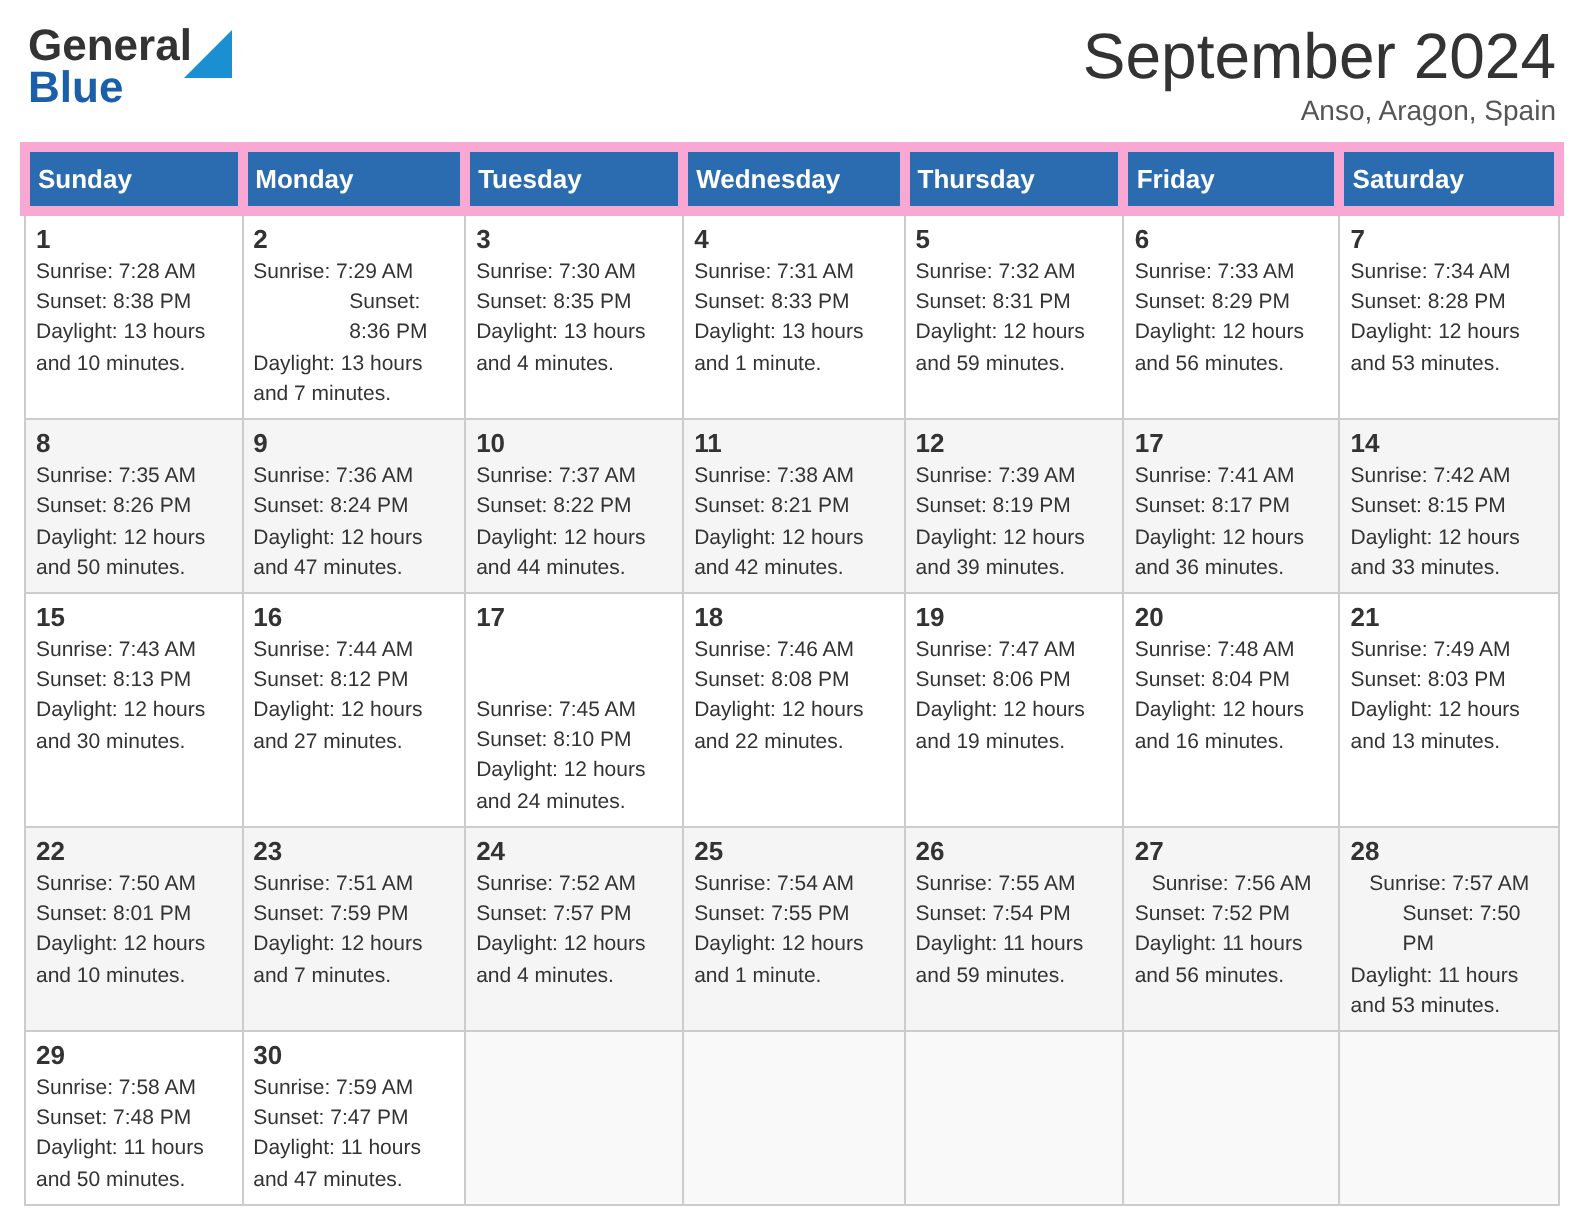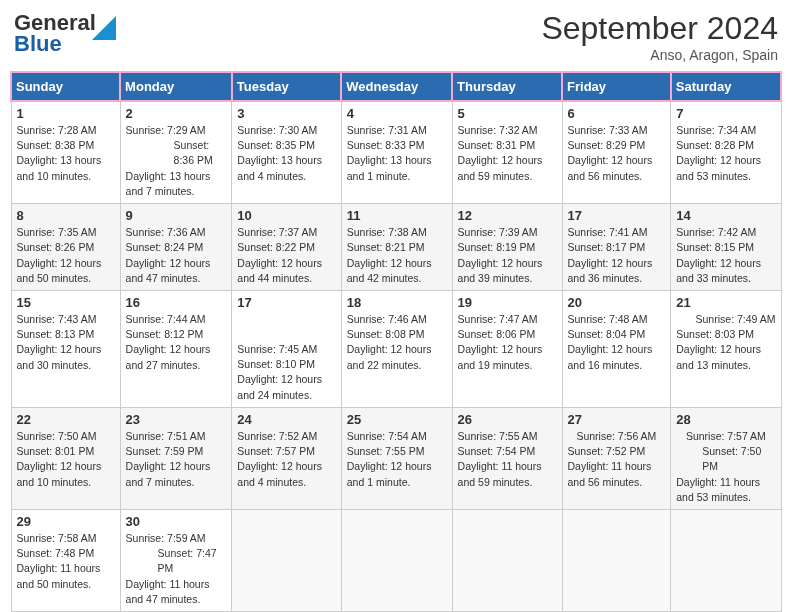--- a/index.html
+++ b/index.html
@@ -39,21 +39,21 @@
       border-collapse: collapse;
       border: 1px solid #ccc;
     }
     .calendar th {
       background: #2b6cb0;
       color: #fff;
       font-size: 13px;
       font-weight: bold;
       padding: 6px 4px;
       text-align: left;
-      border: 2px solid #f9a8d4;
+      border: 5px solid #f9a8d4;
     }
     .calendar td {
       vertical-align: top;
       border: 1px solid #ccc;
       padding: 4px 5px;
       font-size: 10.5px;
       color: #333;
       width: 113px;
       min-height: 80px;
       background: #fff;
@@ -293,21 +293,21 @@
           <div class="day-detail">
             <span style="display: block;">Sunrise: 7:48 AM</span>
             <span style="display: block;">Sunset: 8:04 PM</span>
             <span style="display: block;">Daylight: 12 hours</span>
             <span style="display: block;">and 16 minutes.</span>
           </div>
         </td>
         <td>
           <span class="day-num">21</span>
           <div class="day-detail">
-            <span style="display: block; text-align: right;">Sunrise: 7:49 AM</span>
+            <span style="display: block;">Sunrise: 7:49 AM</span>
             <span style="display: block;">Sunset: 8:03 PM</span>
             <span style="display: block;">Daylight: 12 hours</span>
             <span style="display: block;">and 13 minutes.</span>
           </div>
         </td>
       </tr>
       <tr>
         <td>
           <span class="day-num">22</span>
           <div class="day-detail">
@@ -379,21 +379,21 @@
             <span style="display: block;">Sunrise: 7:58 AM</span>
             <span style="display: block;">Sunset: 7:48 PM</span>
             <span style="display: block;">Daylight: 11 hours</span>
             <span style="display: block;">and 50 minutes.</span>
           </div>
         </td>
         <td>
           <span class="day-num">30</span>
           <div class="day-detail">
             <span style="display: block;">Sunrise: 7:59 AM</span>
-            <span style="display: block; margin-left: 32px;">Sunset: 7:47 PM</span>
+            <span style="display: block;">Sunset: 7:47 PM</span>
             <span style="display: block;">Daylight: 11 hours</span>
             <span style="display: block;">and 47 minutes.</span>
           </div>
         </td>
         <td class="empty-cell"></td>
         <td class="empty-cell"></td>
         <td class="empty-cell"></td>
         <td class="empty-cell"></td>
         <td class="empty-cell"></td>
       </tr>

